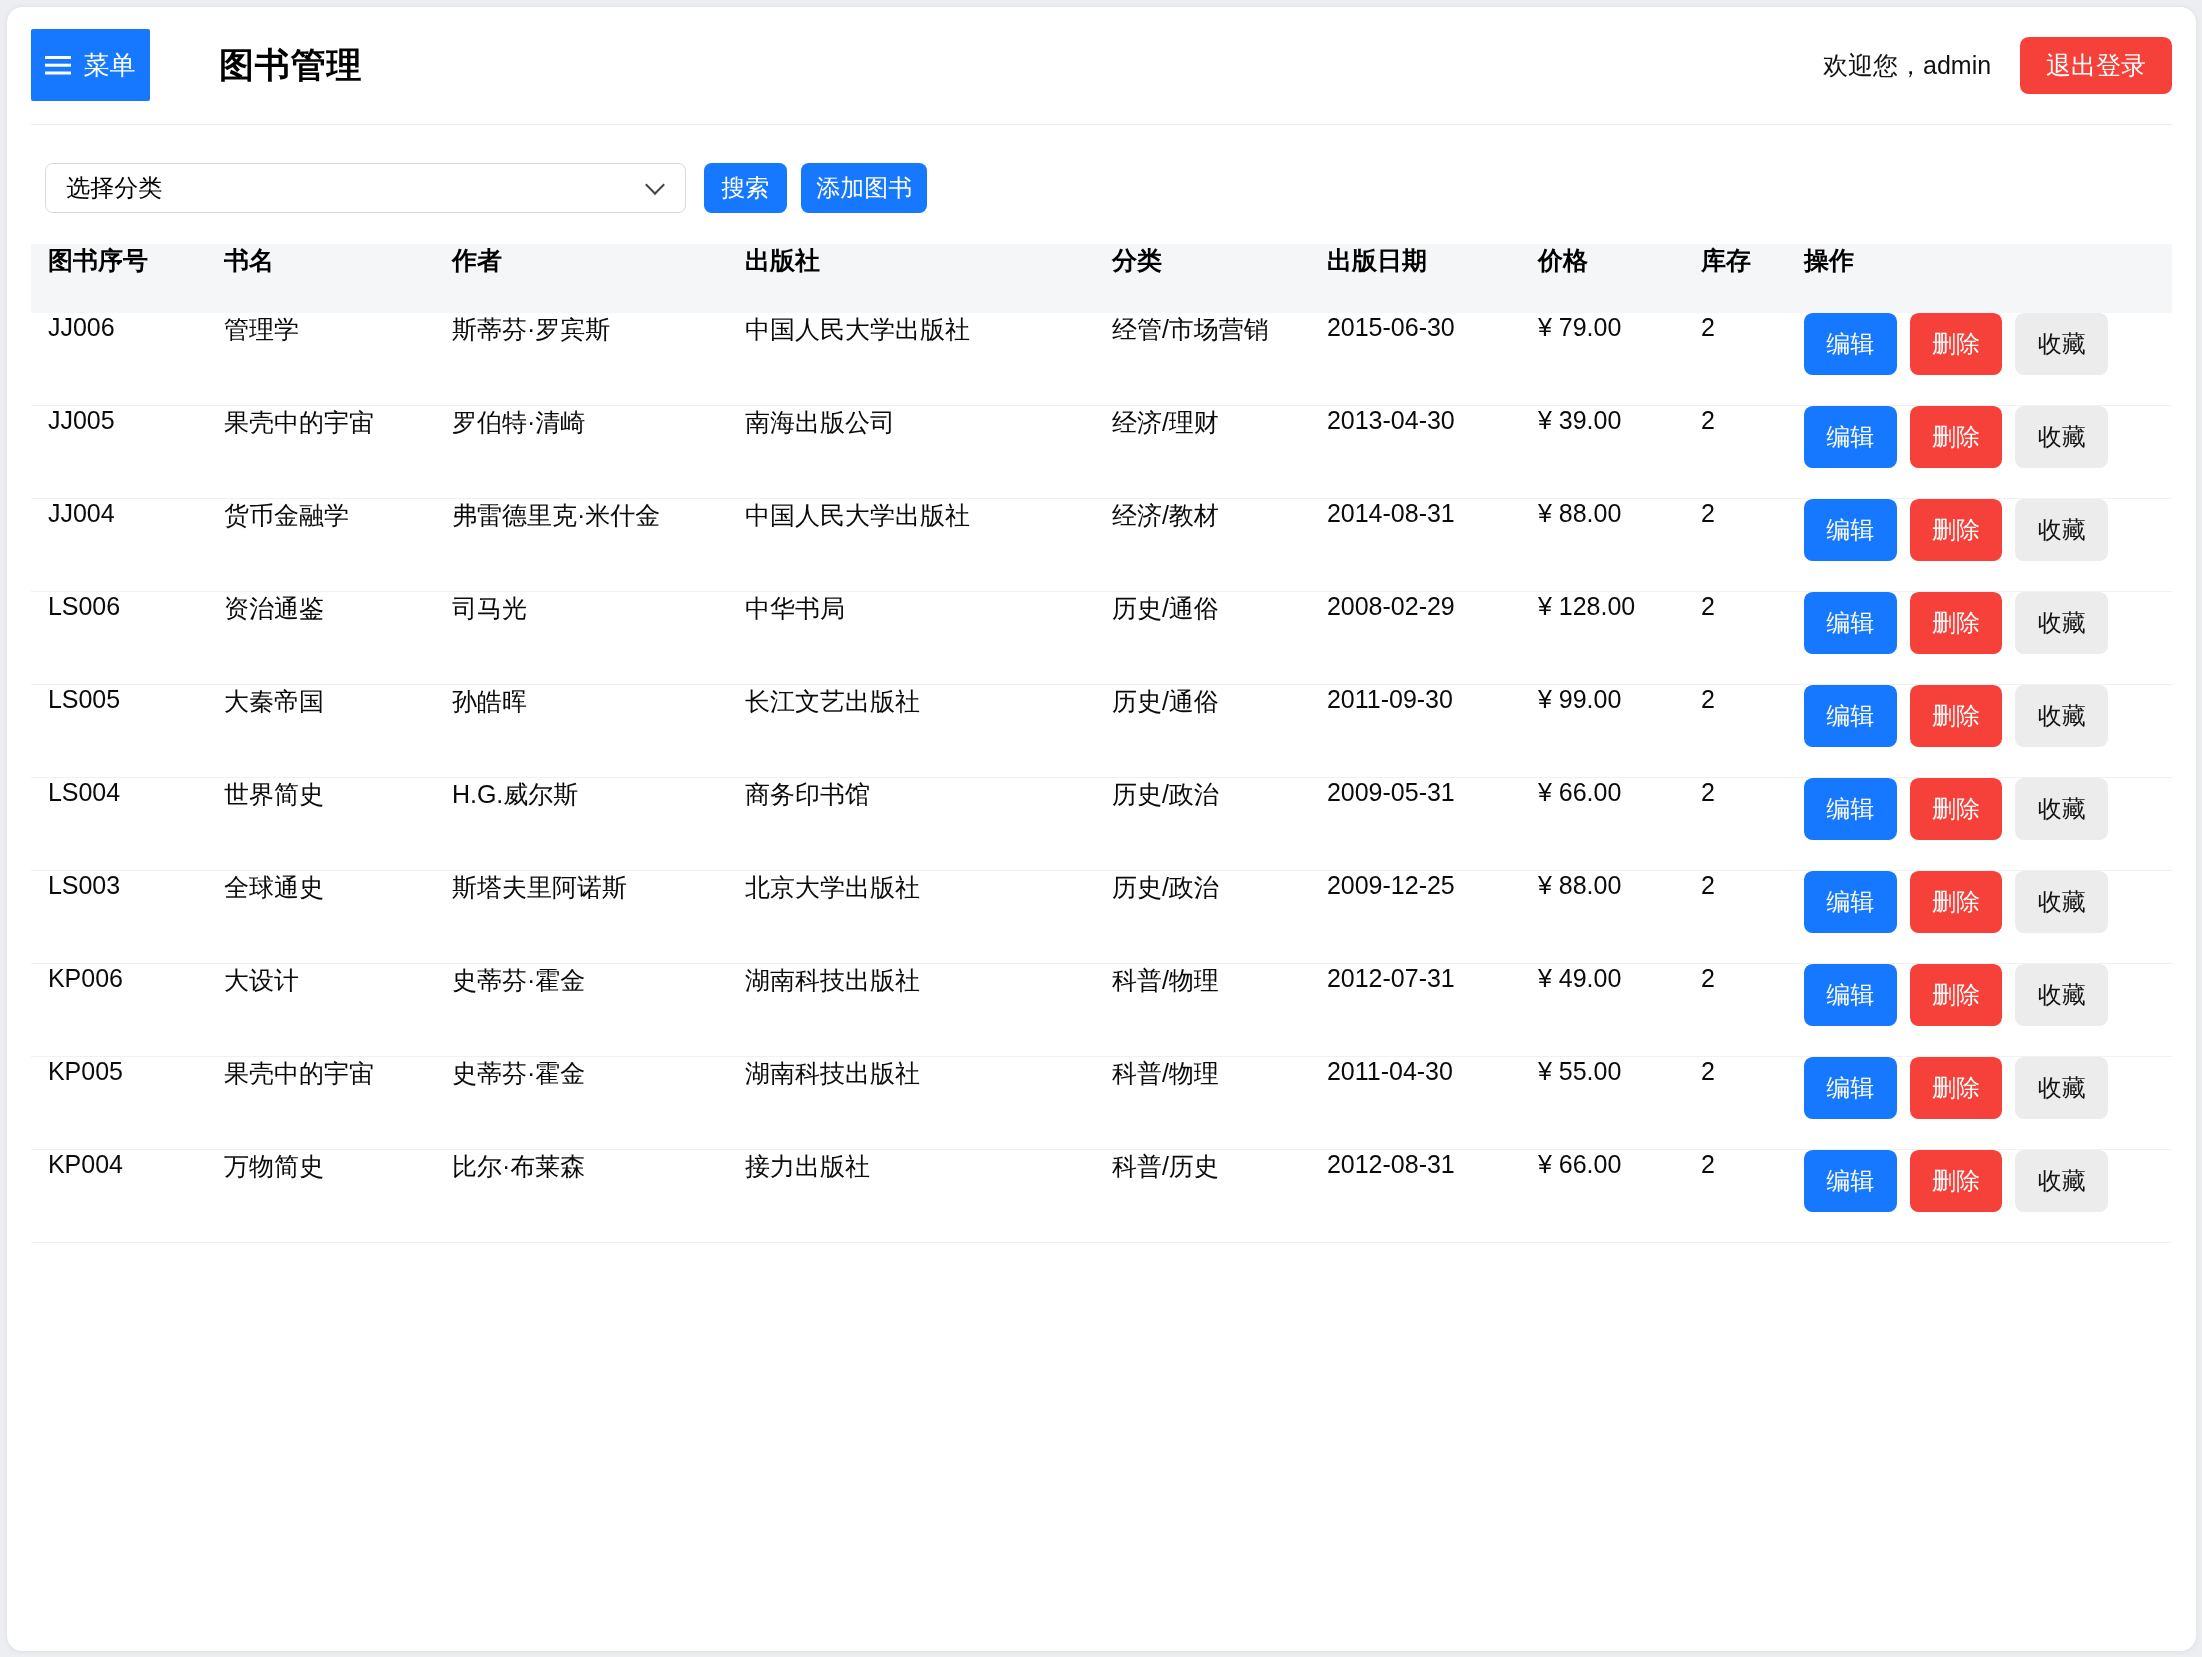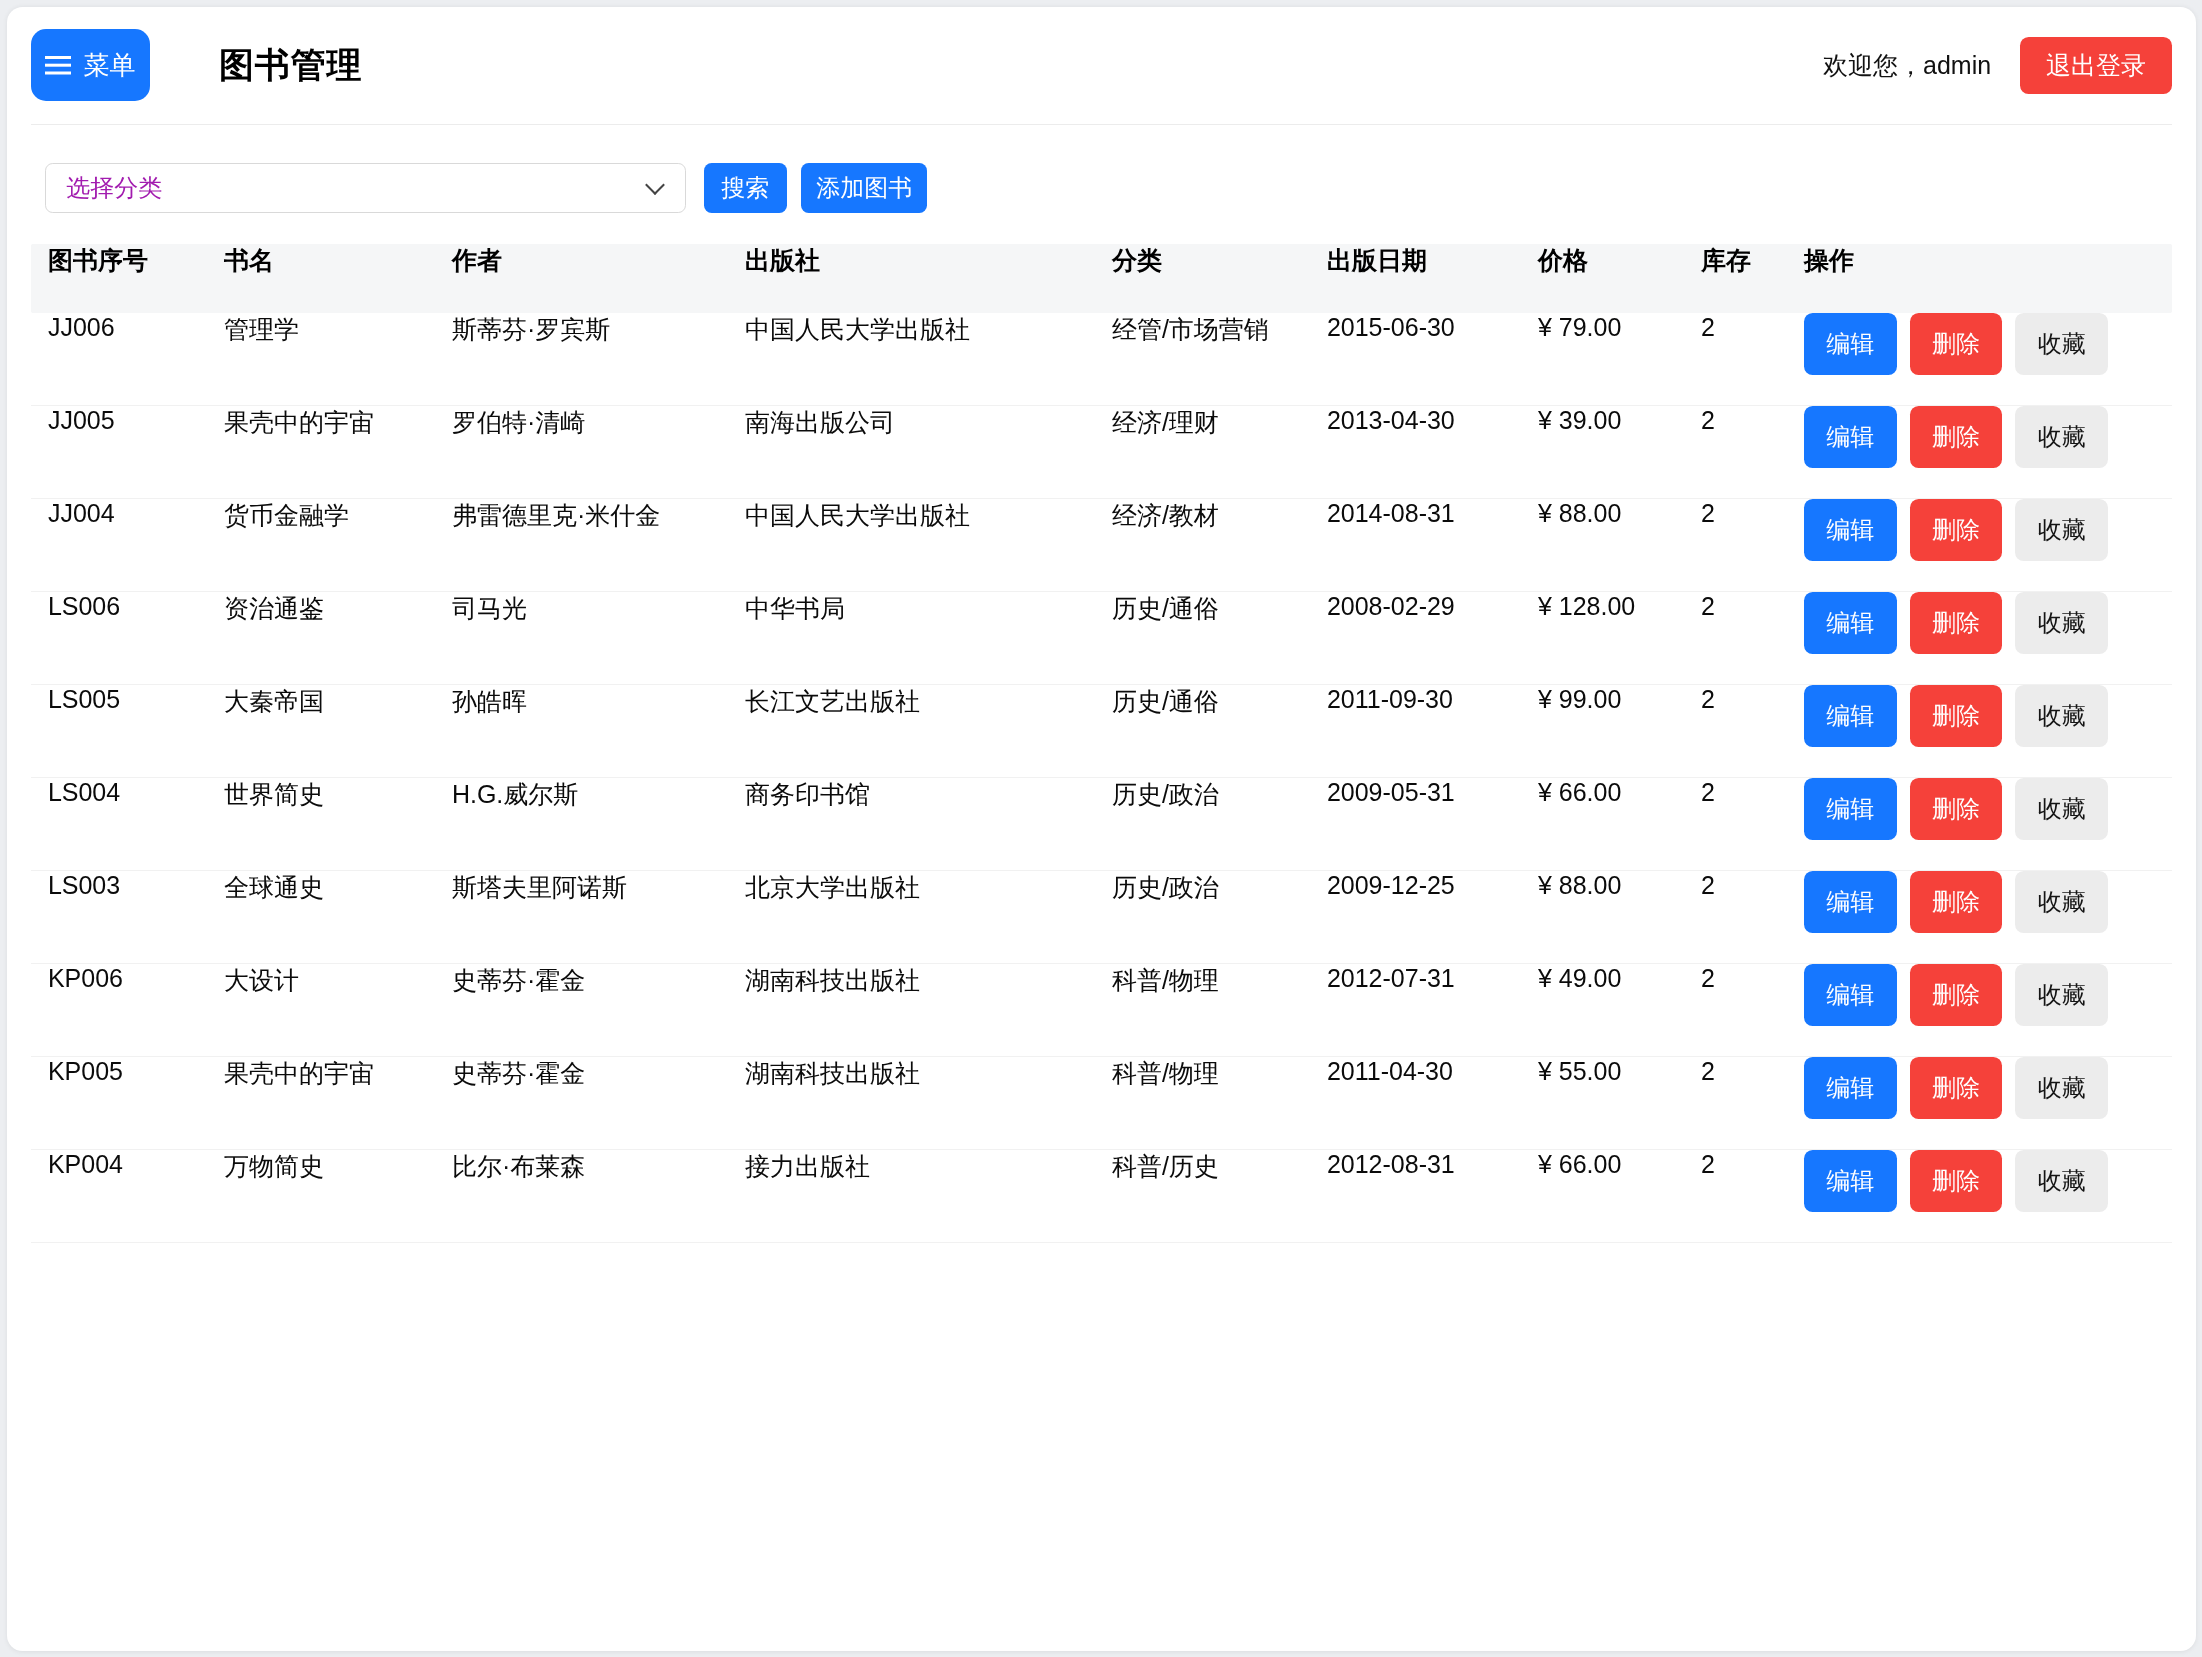--- a/index.html
+++ b/index.html
@@ -22,21 +22,21 @@
   }
   
   .card-header{
     display:flex;align-items:center;
     height:117px;
     border-bottom:0.9px solid #ececec;
   }
   .menu-btn{
     display:flex;align-items:center;gap:12px;
     background:var(--primary);
-    color:#fff;border:none;border-radius:15px;
+    color:#fff;border:none;border-radius:2px;
     width:119px;height:72px;justify-content:center;
     font-size:26px;cursor:pointer;
     font-family:Liberation Sans, sans-serif;
   }
   .hamburger{
     display:inline-block;width:26px;height:3.4px;background:#fff;
     box-shadow:0 7.7px 0 #fff,0 15.5px 0 #fff;
     margin-top:-15.5px;
   }
   .page-title{
@@ -58,21 +58,21 @@
     flex:1;height:48px;box-sizing:border-box;
     border:0.9px solid #d9d9d9;border-radius:7.7px;
     padding:0 20.6px;font-size:24px;color:#111;
     font-family:inherit;outline:none;
   }
   .search-input::placeholder{color:#a9a9a9;}
   .select-wrap{position:relative;margin-left:13.8px;width:641px;height:50px;}
   .category-select{
     width:100%;height:100%;box-sizing:border-box;
     border:0.9px solid #d9d9d9;border-radius:7.7px;
-    background:#fff;font-size:24px;color:#a21caf;
+    background:#fff;font-size:24px;color:#000000;
     padding:0 20.6px;appearance:none;-webkit-appearance:none;
     font-family:inherit;outline:none;
   }
   .chevron-down{
     position:absolute;right:24px;top:15.5px;
     width:12px;height:12px;
     border-right:2.6px solid #444;border-bottom:2.6px solid #444;
     transform:rotate(45deg);
     pointer-events:none;
   }

